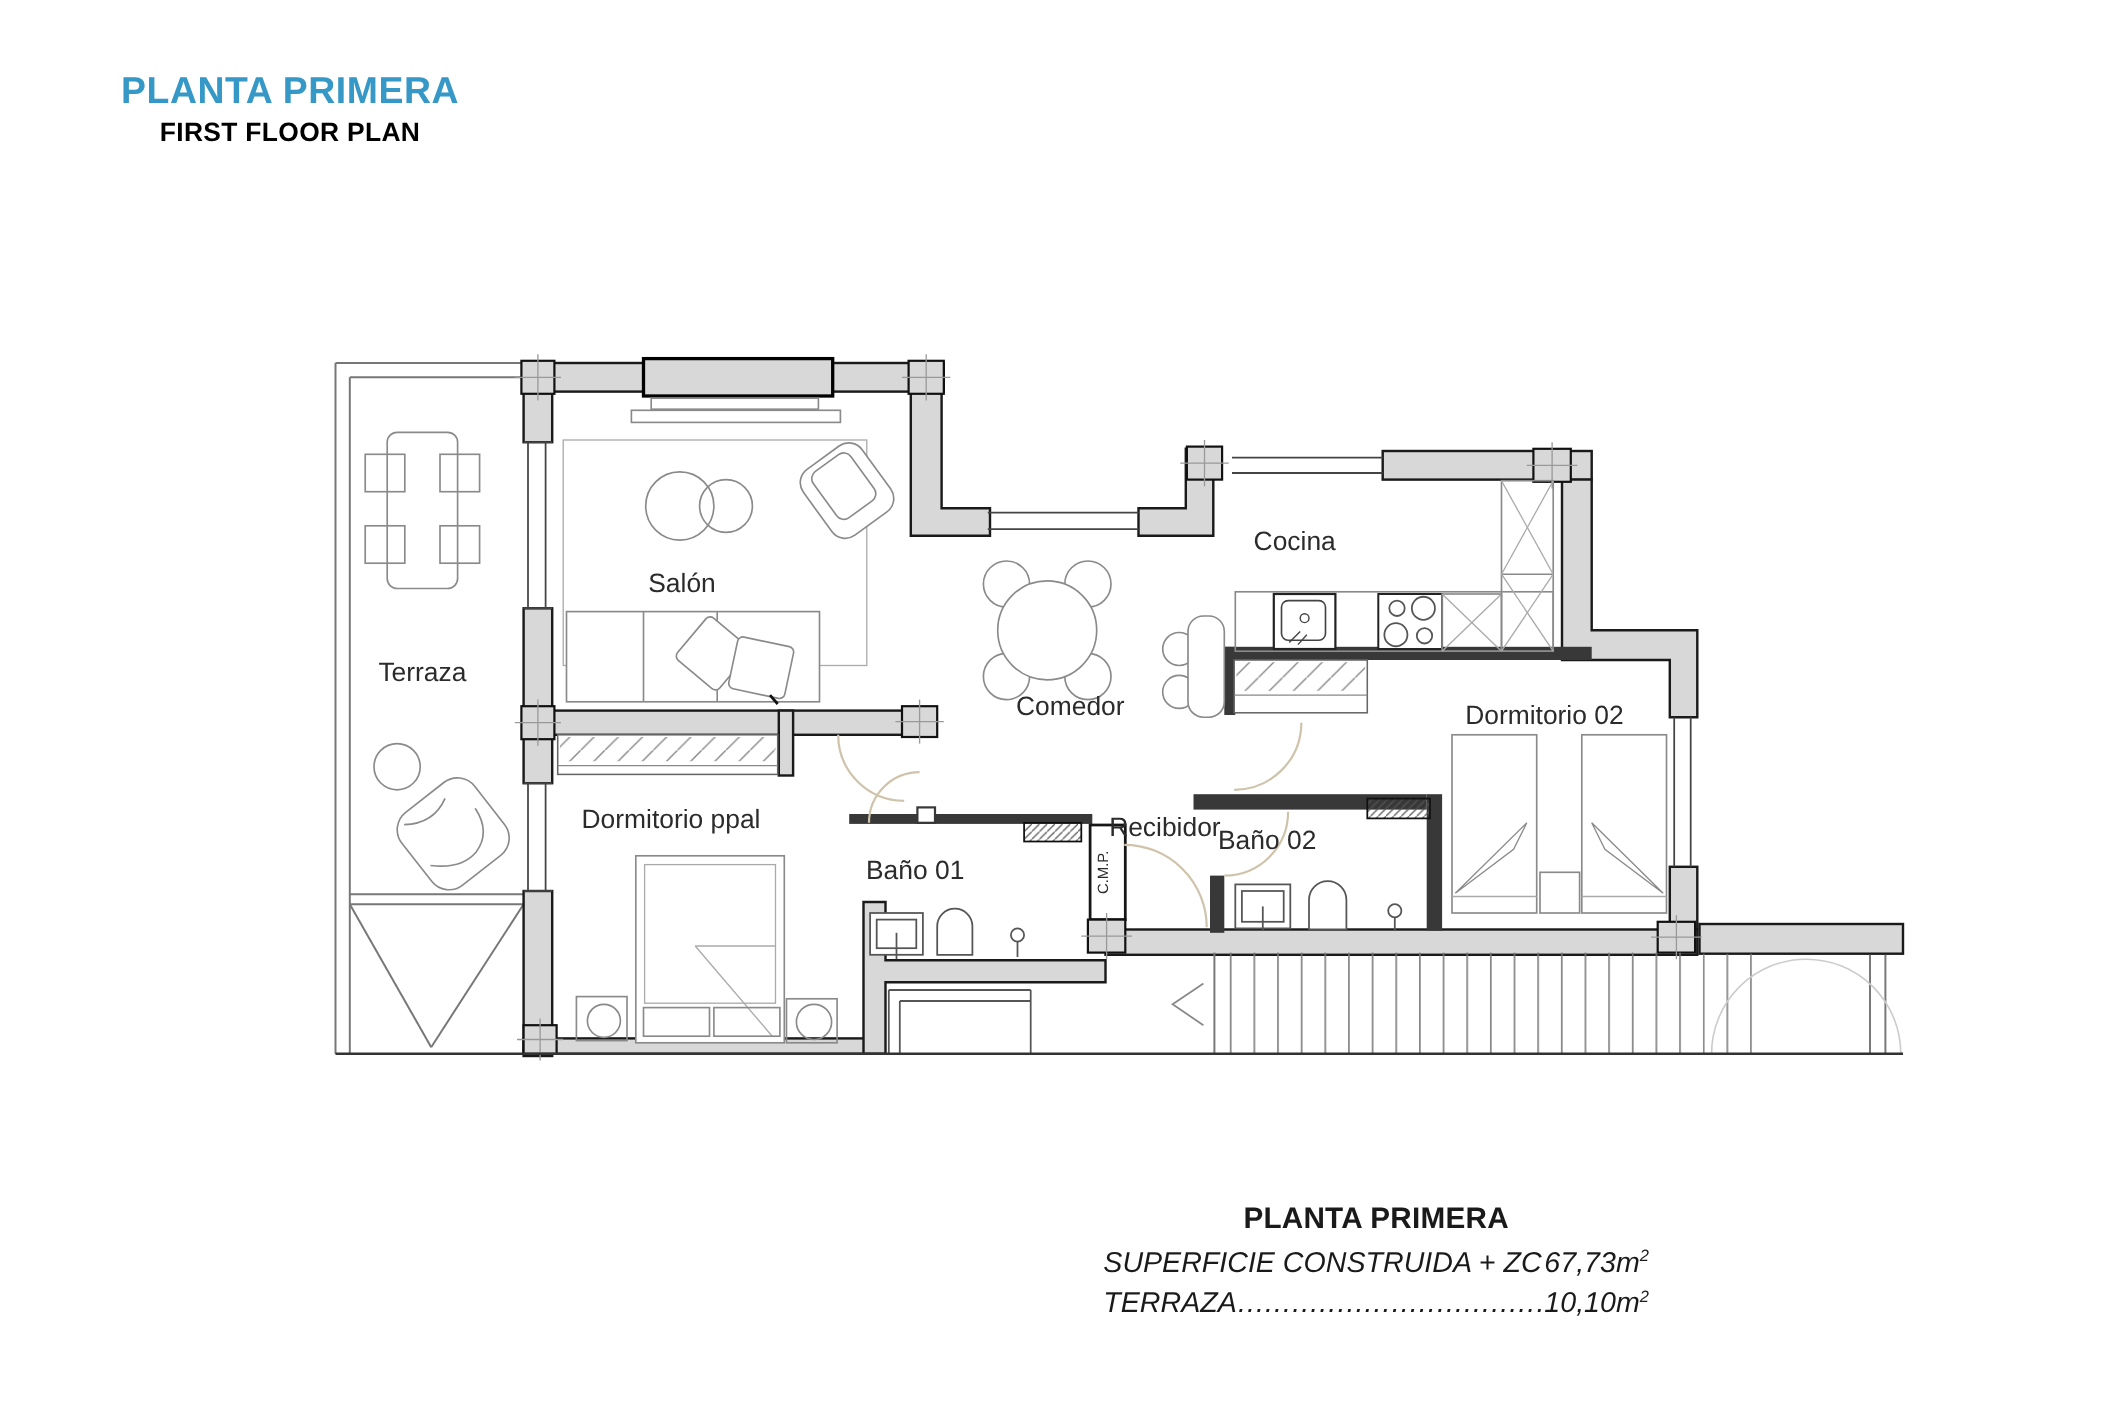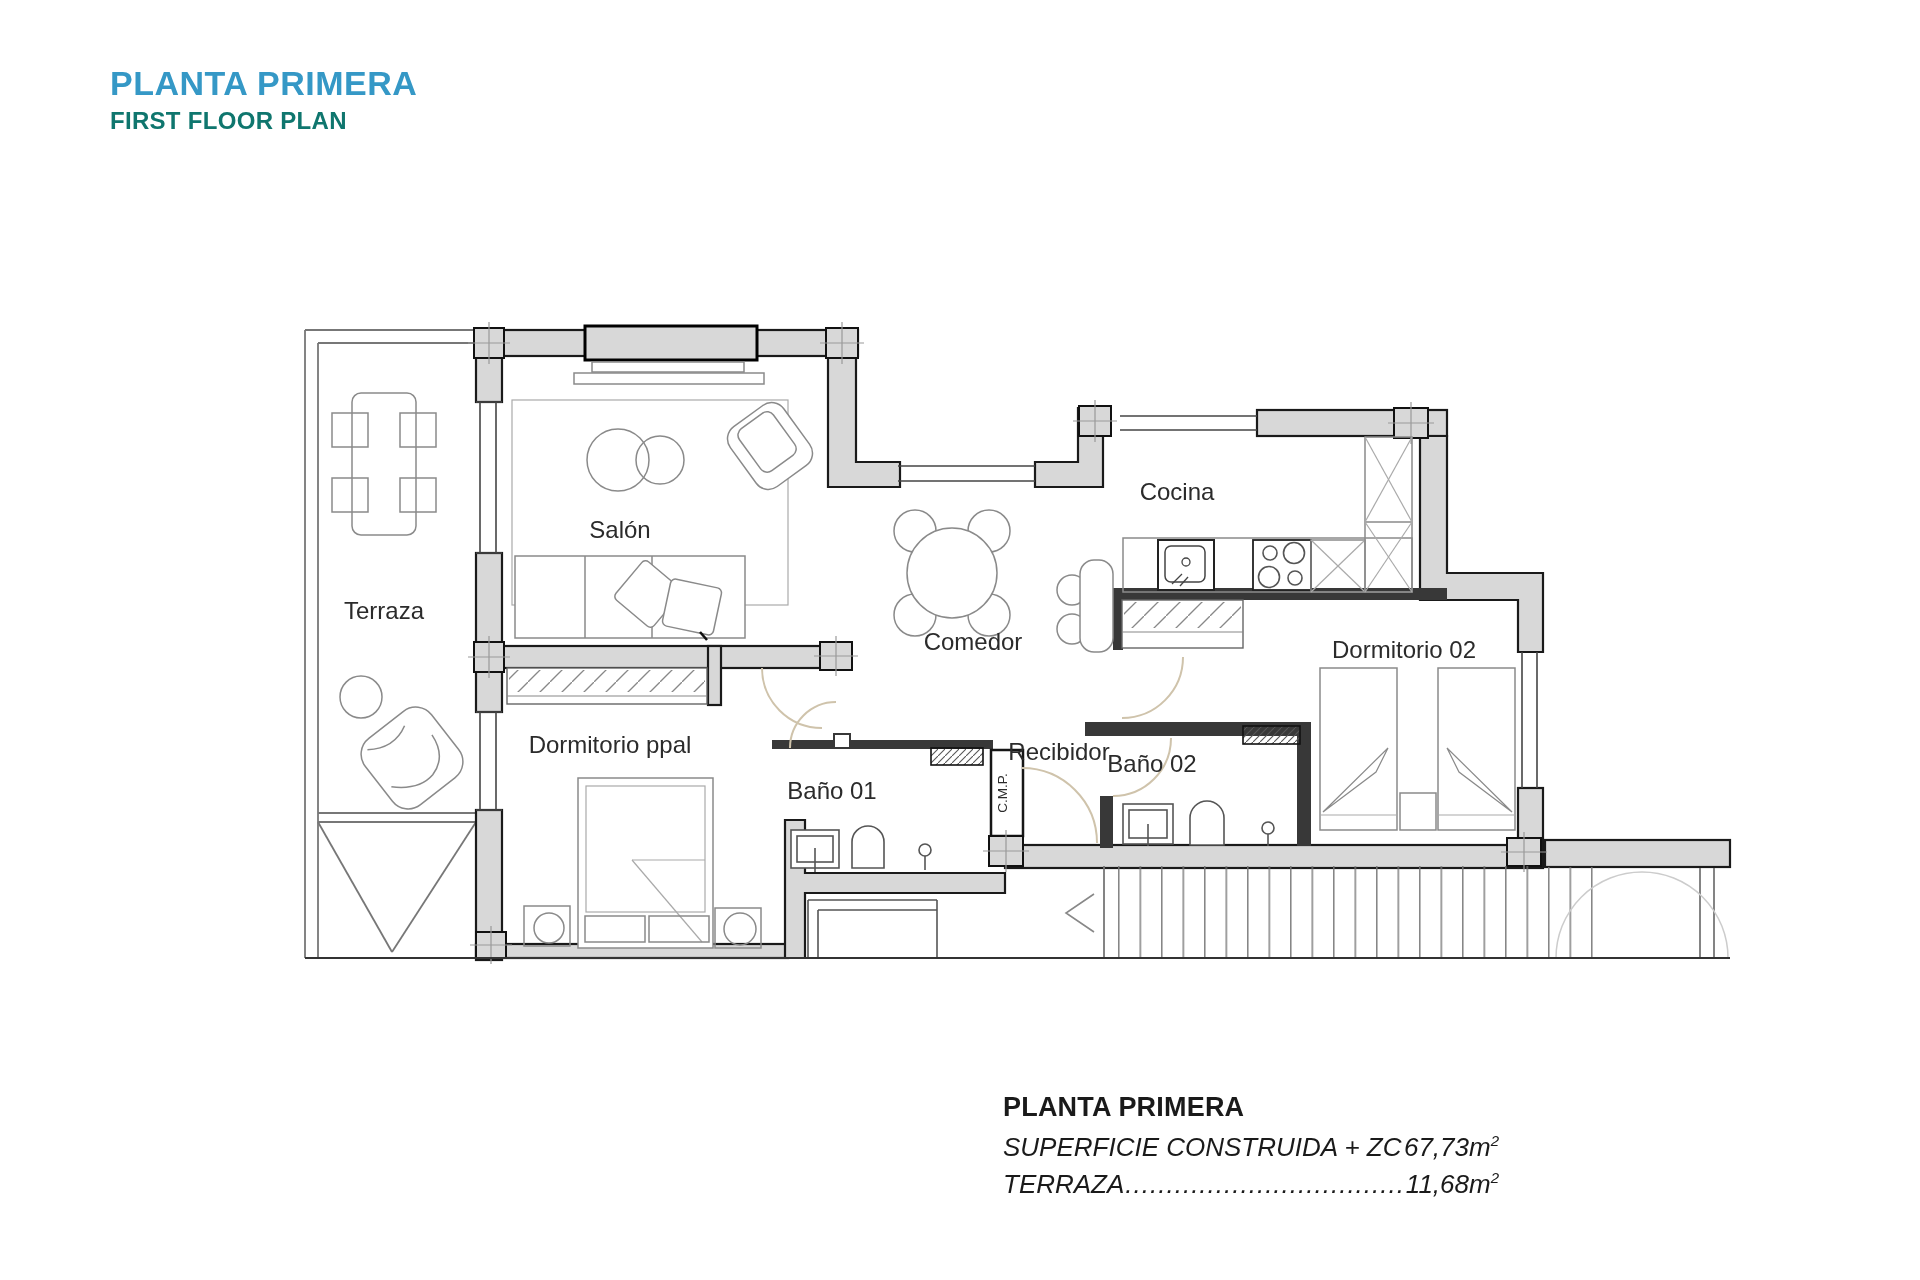--- a/index.html
+++ b/index.html
@@ -1,17 +1,17 @@
 <!DOCTYPE html>
 <html><head>
 <meta charset="utf-8">
 <style>
   html,body{margin:0;padding:0;background:#ffffff;}
   .page{position:relative;width:1920px;height:1280px;background:#fff;overflow:hidden;
-        font-family:"Liberation Sans",sans-serif;}
+        font-family:"Liberation Sans",sans-serif;text-align:center;}
   .hdr{position:absolute;left:110px;top:64px;}
   .hdr .t1{font-size:34px;font-weight:bold;letter-spacing:.5px;margin:0;}
   .hdr .t2{font-size:24px;font-weight:bold;letter-spacing:.3px;margin:4px 0 0 0;}
   .plan-svg{position:absolute;left:0;top:0;}
   .sum{position:absolute;left:1003px;top:1092px;width:496px;color:#1a1a1a;}
   .sum .st{font-size:27px;font-weight:bold;margin:0 0 6px 0;letter-spacing:.2px;}
   .srow{display:flex;align-items:baseline;font-size:26px;line-height:37px;white-space:nowrap;font-style:italic;}
   .srow .lead{flex:1;overflow:hidden;letter-spacing:1px;margin:0 1px;}
   .srow sup{font-size:15px;line-height:0;}
   
@@ -30,21 +30,21 @@
   .bath{fill:#fff;stroke:#555;stroke-width:1.6;}
   .bathl{fill:none;stroke:#555;stroke-width:1.6;}
 </style>
 </head>
 <body>
 
 <div class="page">
 
   <div class="hdr">
     <p class="t1" style="color:#3598C6">PLANTA PRIMERA</p>
-    <p class="t2" style="color:#0f766e">FIRST FLOOR PLAN</p>
+    <p class="t2" style="color:#000000">FIRST FLOOR PLAN</p>
   </div>
 
   <svg class="plan-svg" width="1920" height="1280" viewBox="0 0 1920 1280">
     <defs>
       <pattern id="hw" width="22" height="22" patternUnits="userSpaceOnUse">
         <line x1="0" y1="22" x2="22" y2="0" stroke="#888" stroke-width="1.3"></line>
       </pattern>
       <pattern id="hd" width="7" height="7" patternUnits="userSpaceOnUse">
         <line x1="0" y1="7" x2="7" y2="0" stroke="#555" stroke-width="1.1"></line>
       </pattern>
@@ -331,17 +331,17 @@
   <div class="sum">
     <p class="st">PLANTA PRIMERA</p>
     <div class="srow">
       <span>SUPERFICIE CONSTRUIDA + ZC</span>
       <span class="lead">........................................................................</span>
       <span><span>67,73m</span><sup>2</sup></span>
     </div>
     <div class="srow">
       <span>TERRAZA</span>
       <span class="lead">........................................................................................................</span>
-      <span><span>11,68m</span><sup>2</sup></span>
+      <span><span>10,10m</span><sup>2</sup></span>
     </div>
   </div>
 
 </div>
 
 </body></html>

